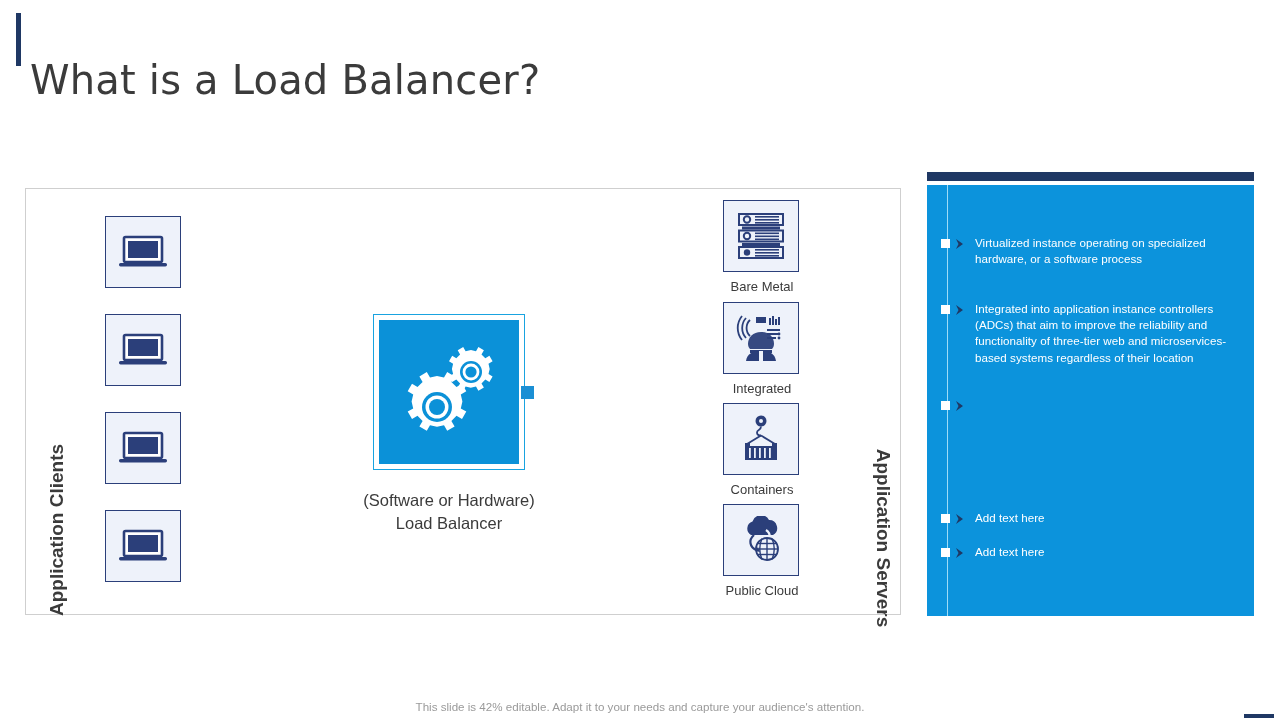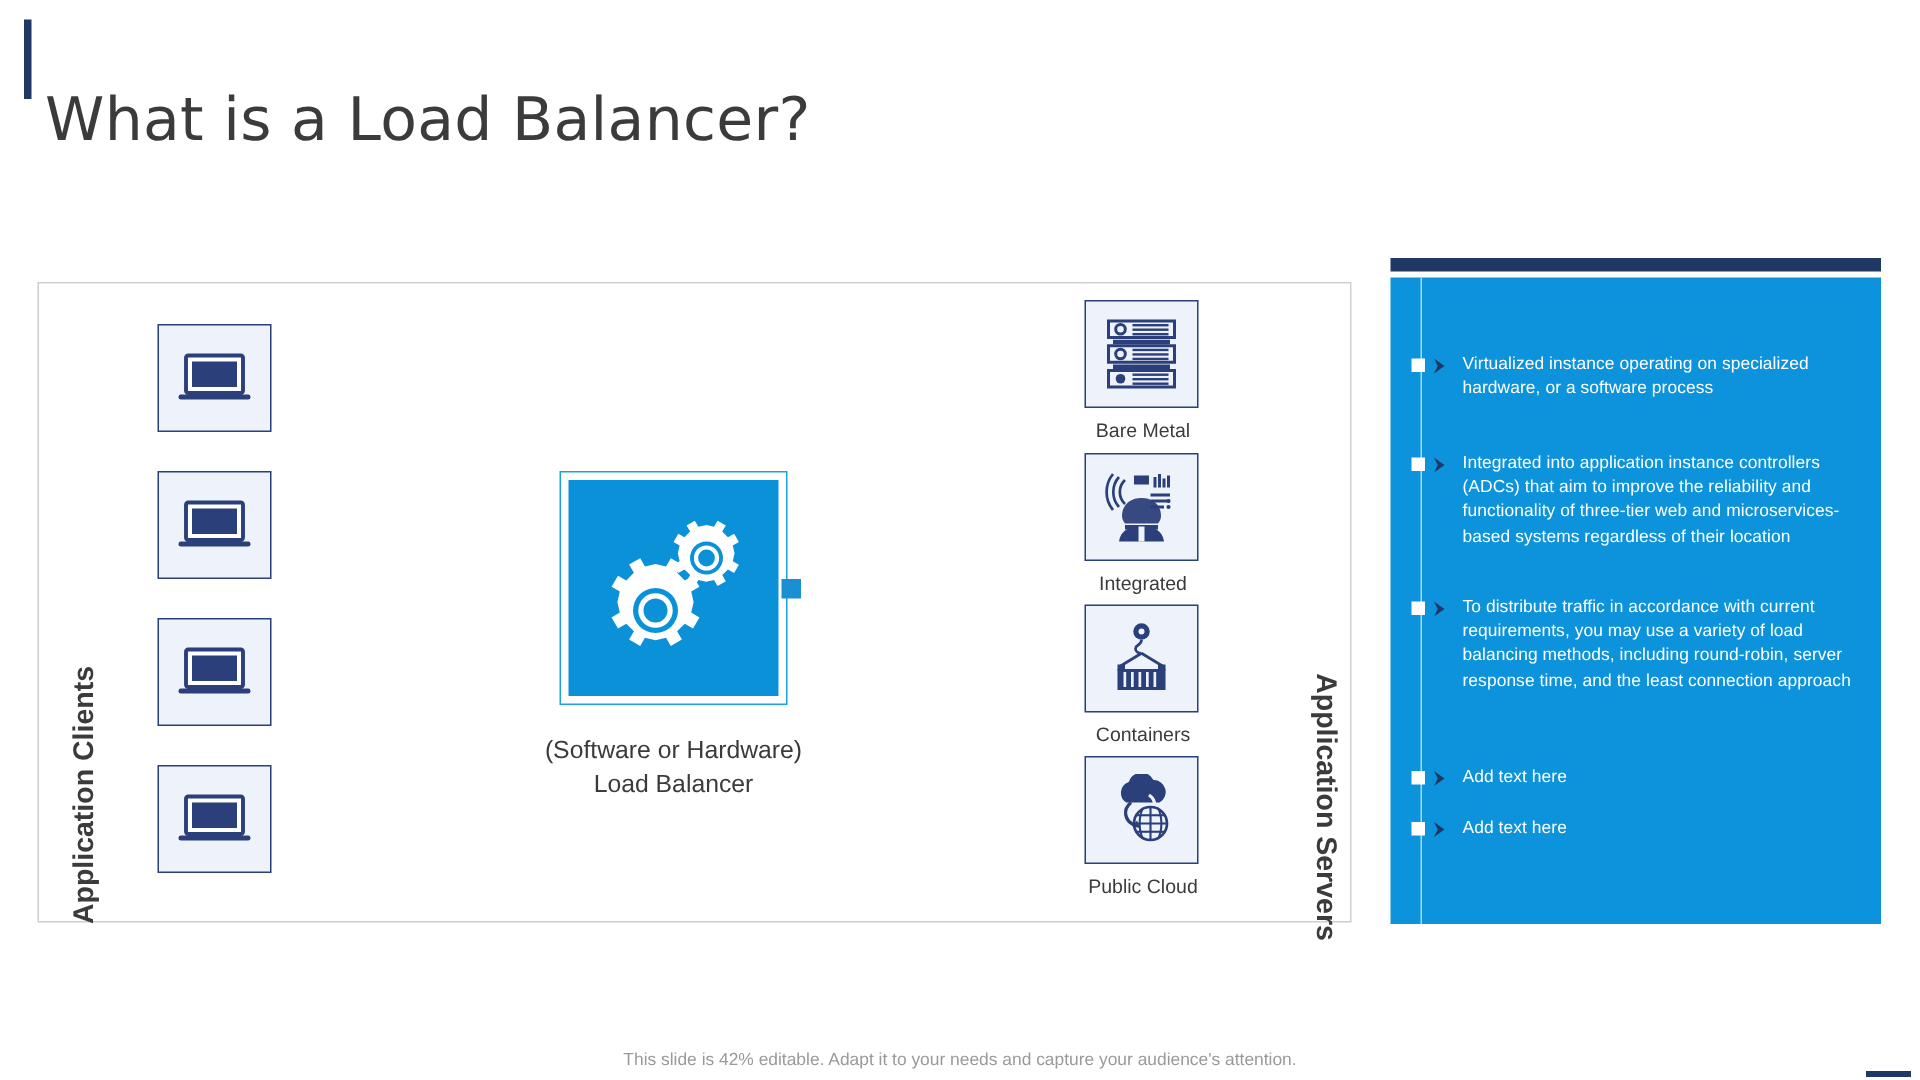--- a/index.html
+++ b/index.html
@@ -334,21 +334,20 @@
         <span class="bullet-text">Integrated into application instance controllers (ADCs) that aim to improve the reliability and functionality of three-tier web and microservices-based systems regardless of their location</span>
       </div>
 
       <div class="bullet" style="top:212px;">
         <span class="bullet-marker">
           <span class="sq"></span>
           <svg class="arw" width="13" height="12" viewBox="0 0 13 12">
             <path d="M2 1 L9 6 L2 11 L4.5 6 z" fill="#1f3864"></path>
           </svg>
         </span>
-        <span class="bullet-text">To distribute traffic in accordance with current requirements,  you may use a variety of load balancing methods, including round-robin,  server response time, and the least connection approach</span>
       </div>
 
       <div class="bullet" style="top:325px;">
         <span class="bullet-marker">
           <span class="sq"></span>
           <svg class="arw" width="13" height="12" viewBox="0 0 13 12">
             <path d="M2 1 L9 6 L2 11 L4.5 6 z" fill="#1f3864"></path>
           </svg>
         </span>
         <span class="bullet-text">Add text here</span>

